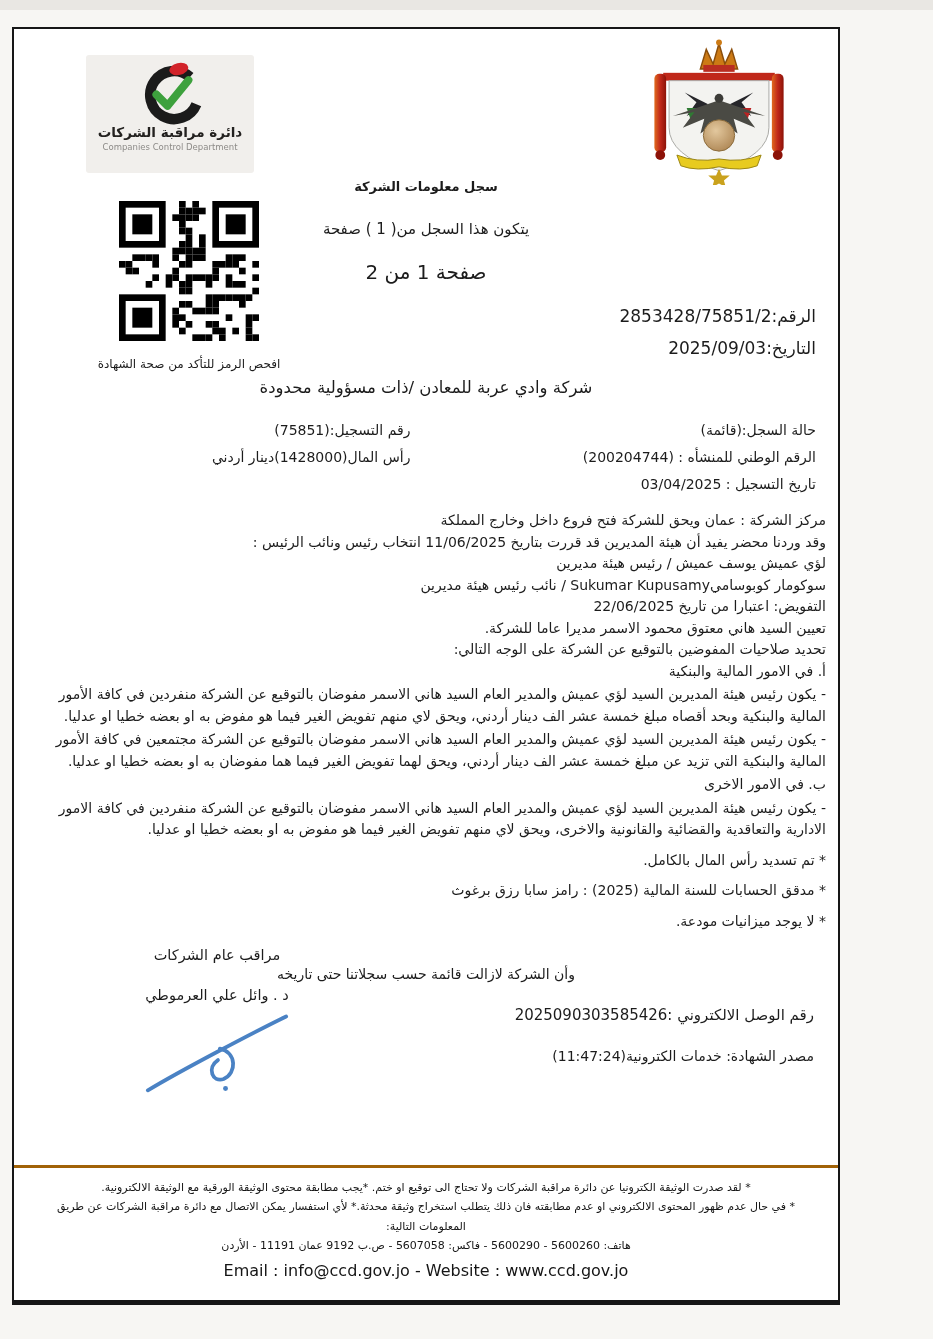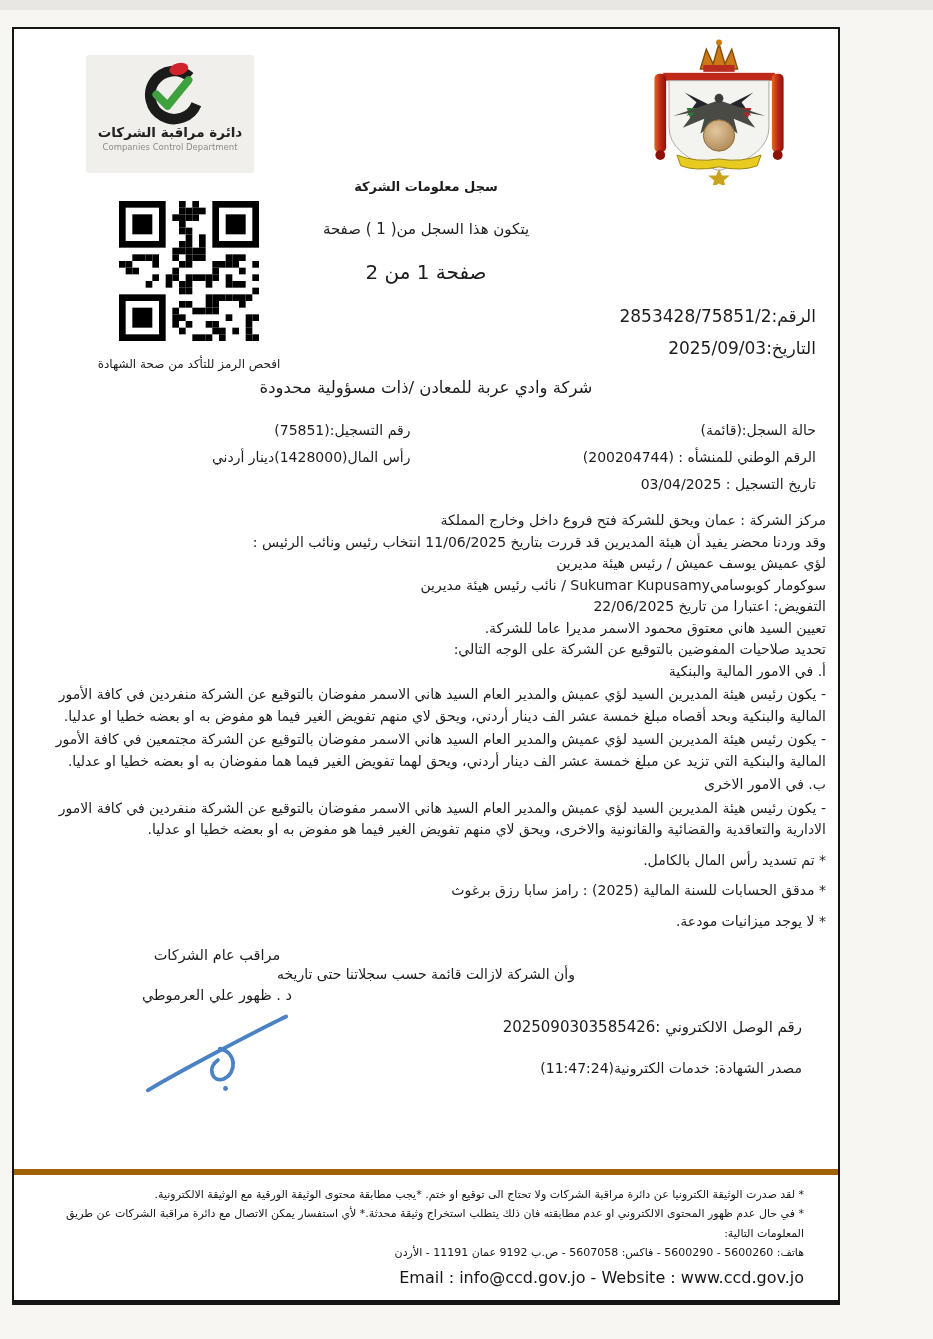--- a/index.html
+++ b/index.html
@@ -40,33 +40,33 @@
   .company-name{margin-top:14px;text-align:center;font-size:16.5px;}
   .fields{direction:rtl;padding:0 22px;margin-top:20px;font-size:14px;}
   .frow{display:grid;grid-template-columns:52% 48%;line-height:27px;}
   .frow .cell{text-align:start;}
   
   .body-text{direction:rtl;padding:0 12px;margin-top:12px;font-size:14px;line-height:21.5px;}
   .b-par{margin:2px 0;}
   .b-star{margin-top:9px;}
   .b-center{text-align:center;margin-top:32px;}
   
-  .bottom-info{direction:rtl;padding:0 36px;margin-top:28px;font-size:15px;position:relative;}
+  .bottom-info{direction:rtl;padding:0 24px;margin-top:16px;font-size:15px;position:relative;}
   .receipt{line-height:26px;}
   .source{margin-top:20px;font-size:14px;}
   .sign-block{
     position:absolute;left:78px;top:918px;width:250px;text-align:center;direction:rtl;font-size:14.5px;
   }
   .sign-name{margin-top:24px;}
   .sign-block svg{display:block;margin:4px auto 0;}
   
   .footer{
-    position:absolute;left:0;right:0;bottom:0;border-top:6px solid #a16207;
-    direction:rtl;text-align:right;font-size:11px;line-height:1.75;
-    padding:10px 34px 8px;box-sizing:border-box;color:#151515;
+    position:absolute;left:0;right:0;bottom:0;border-top:3px solid #a16207;
+    direction:rtl;text-align:center;font-size:11px;line-height:1.75;
+    padding:10px 34px 15px;box-sizing:border-box;color:#151515;
   }
   .footer .email-line{direction:ltr;font-size:16px;margin-top:2px;}
 </style>
 </head>
 <body>
 
 <div class="top-strip"></div>
 
 <div class="page">
 
@@ -283,21 +283,21 @@
     <div class="b-center">وأن الشركة لازالت  قائمة حسب سجلاتنا  حتى تاريخه</div>
   </div>
 
   <div class="bottom-info">
     <div class="receipt">رقم الوصل الالكتروني  :2025090303585426</div>
     <div class="source">مصدر الشهادة: خدمات الكترونية(11:47:24)</div>
   </div>
 
   <div class="sign-block">
     <div>مراقب عام الشركات</div>
-    <div class="sign-name">د . ظهور علي العرموطي</div>
+    <div class="sign-name">د . وائل علي العرموطي</div>
     <svg width="170" height="90" viewBox="0 0 170 95">
       <path d="M12,88 C45,68 125,26 158,10" fill="none" stroke="#4a82c4" stroke-width="4" stroke-linecap="round"></path>
       <path d="M88,44 C106,48 106,70 92,76 C80,80 74,64 86,56" fill="none" stroke="#4a82c4" stroke-width="4" stroke-linecap="round"></path>
       <circle cx="94" cy="86" r="2.6" fill="#4a82c4"></circle>
     </svg>
   </div>
 
   <div class="footer">
     <div>* لقد صدرت الوثيقة الكترونيا عن دائرة مراقبة الشركات ولا  تحتاج الى توقيع او ختم. *يجب مطابقة محتوى الوثيقة الورقية مع الوثيقة الالكترونية.</div>
     <div>* في حال عدم ظهور المحتوى الالكتروني  او عدم مطابقته فان ذلك يتطلب استخراج وثيقة محدثة.* لأي  استفسار يمكن الاتصال  مع دائرة مراقبة الشركات عن طريق المعلومات التالية:</div>

